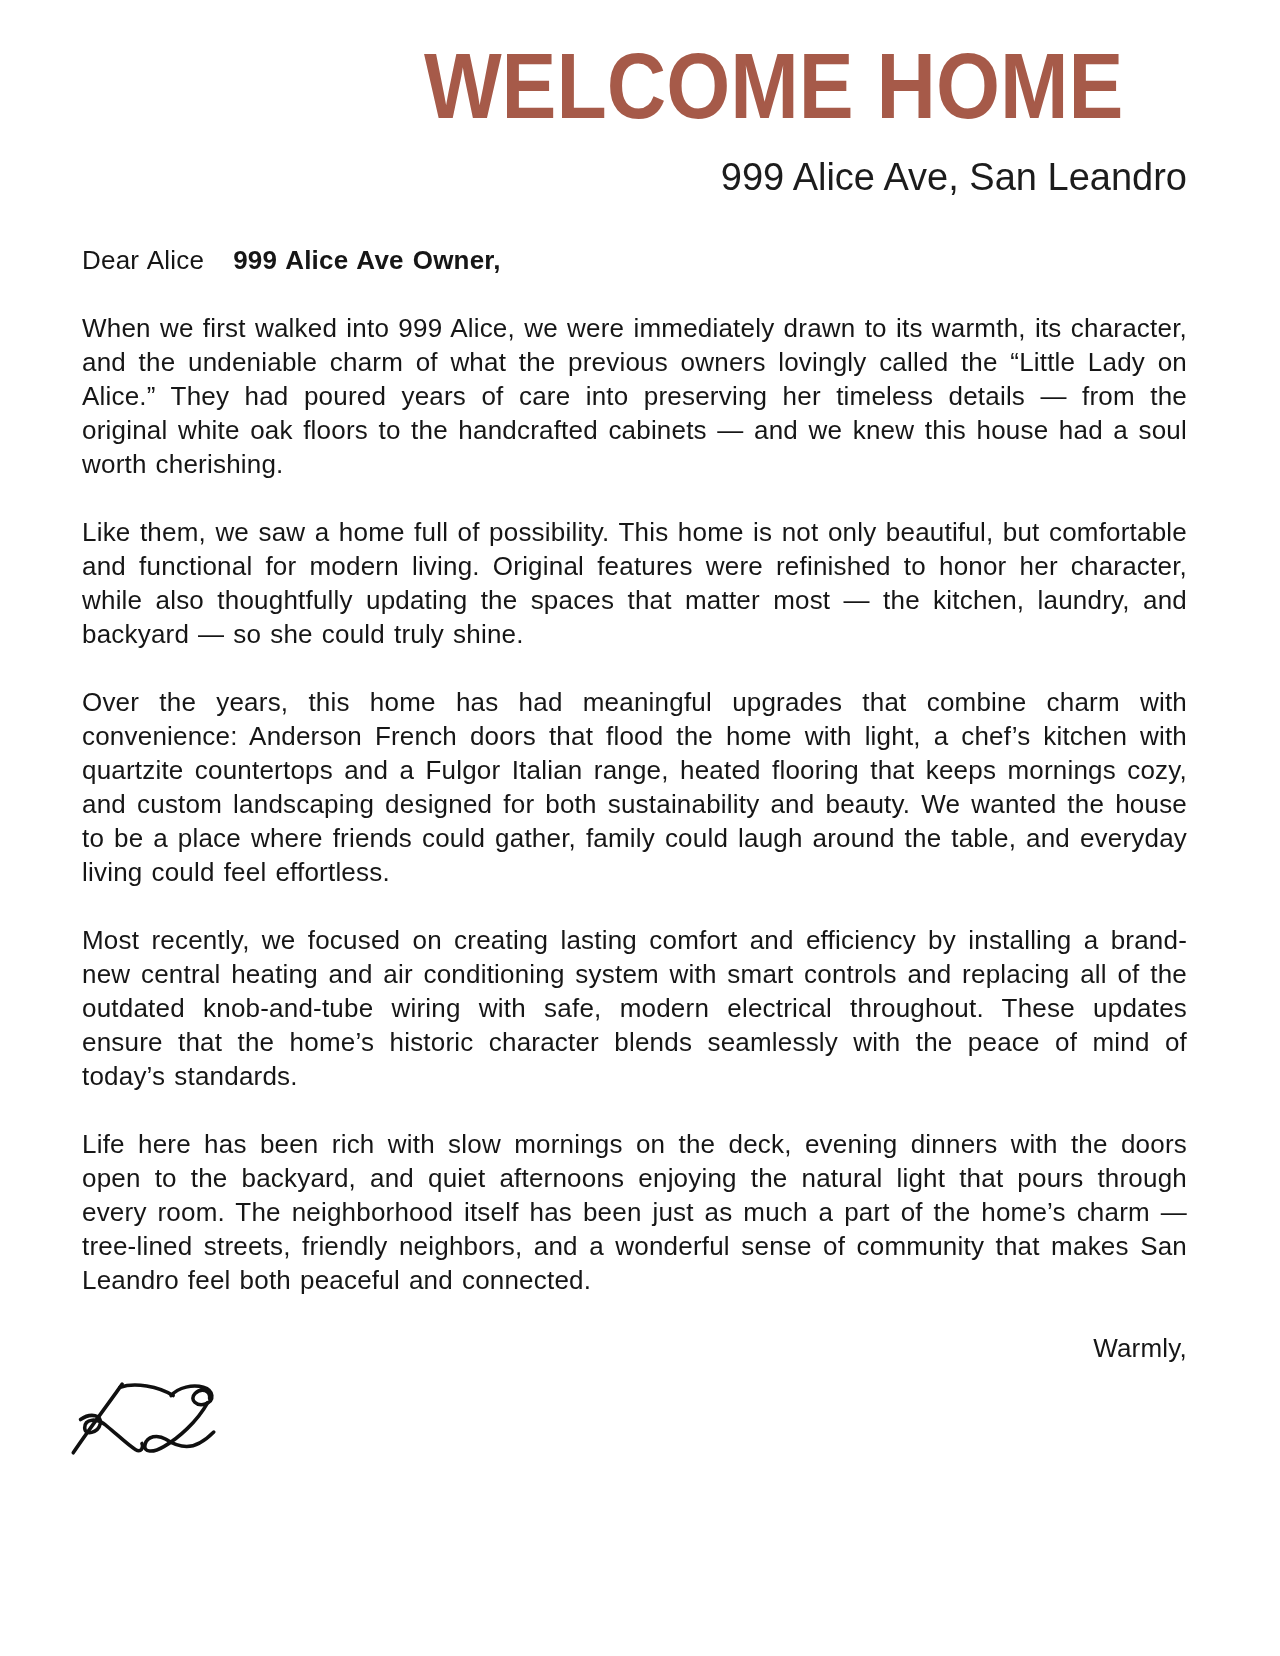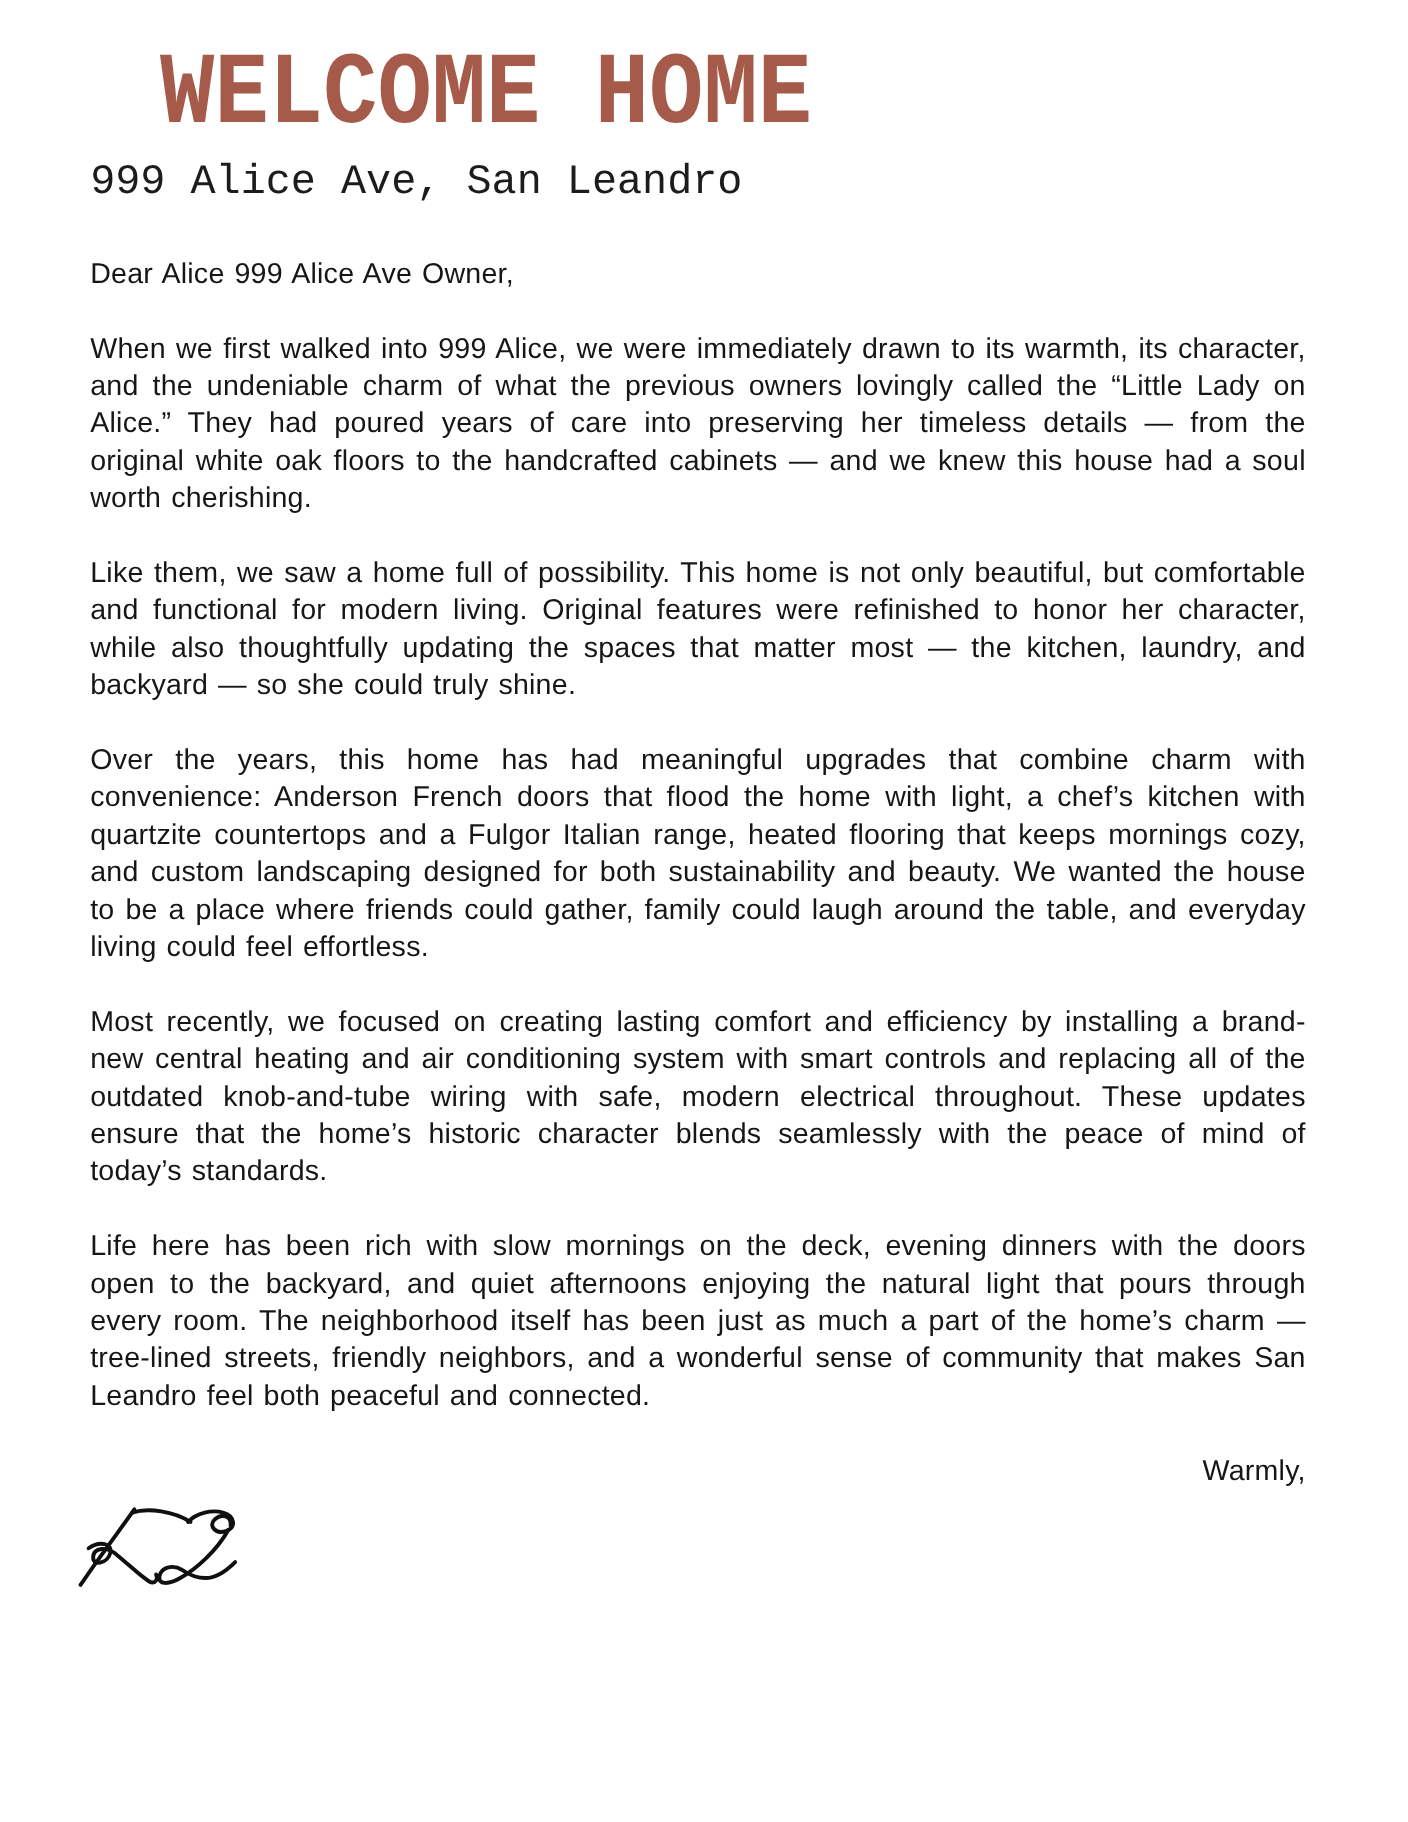--- a/index.html
+++ b/index.html
@@ -15,56 +15,56 @@
     overflow: hidden;
   }
   .page {
     box-sizing: border-box;
     width: 1280px;
     height: 1656px;
     padding: 40px 93px 0 82px;
     background: #ffffff;
   }
   .letter-header {
-    text-align: left;
-    font-family: Liberation Mono, monospace;
+    text-align: right;
   }
   .page-title {
     margin: 0;
     font-size: 93px;
     font-weight: 700;
     line-height: 1.0;
     letter-spacing: 0px;
     white-space: nowrap;
     transform: scaleX(0.885);
     transform-origin: 50% 50%;
   }
   .page-subtitle {
-    margin-top: 12px;
+    margin-top: 24px;
     font-size: 38px;
     line-height: 1.1;
     font-weight: 400;
     color: #1c1c1c;
   }
   .letter-body {
     margin-top: 44px;
     font-size: 26px;
     line-height: 34px;
     letter-spacing: 0.2px;
     word-spacing: 1.6px;
     text-align: justify;
   }
   .letter-body p {
     margin: 34px 0 0 0;
   }
   p.salutation {
     margin-top: 0;
   }
   .salutation strong {
-    font-weight: 400;
+    font-weight: 700;
+    margin-left: 20px;
   }
   .closing {
     text-align: right;
   }
   .signature-block {
     margin-top: 16px;
     margin-left: -12px;
   }
   .signature-block svg {
     display: block;

